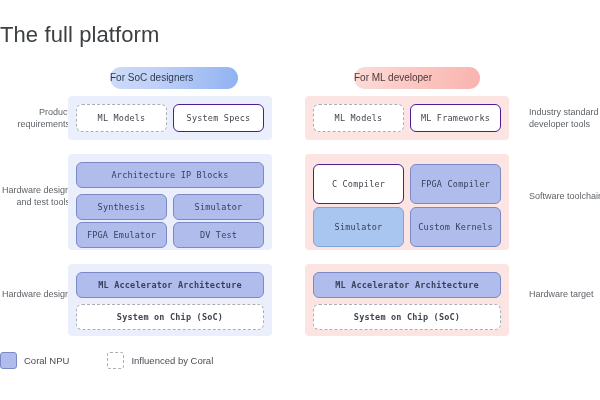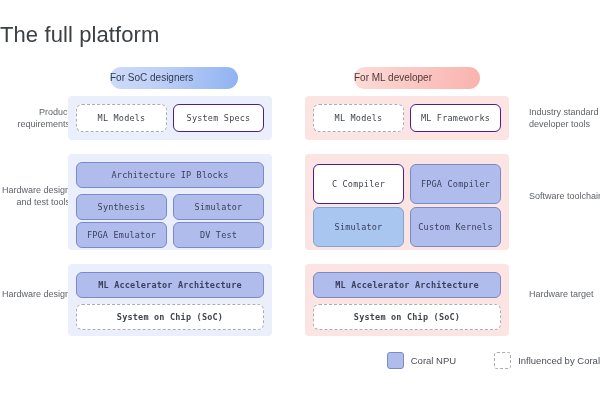--- a/index.html
+++ b/index.html
@@ -121,21 +121,21 @@
   .t-40 { top: 40px; }
   .t-68 { top: 68px; }
 
   
   #legend {
     position: absolute;
     top: 352px;
     left: 0;
     width: 600px;
     display: flex;
-    justify-content: flex-end;
+    justify-content: flex-start;
     align-items: center;
     gap: 38px;
     font-size: 9.5px;
     color: #4a4e55;
   }
   .legend-item {
     display: flex;
     align-items: center;
     gap: 7px;
   }

